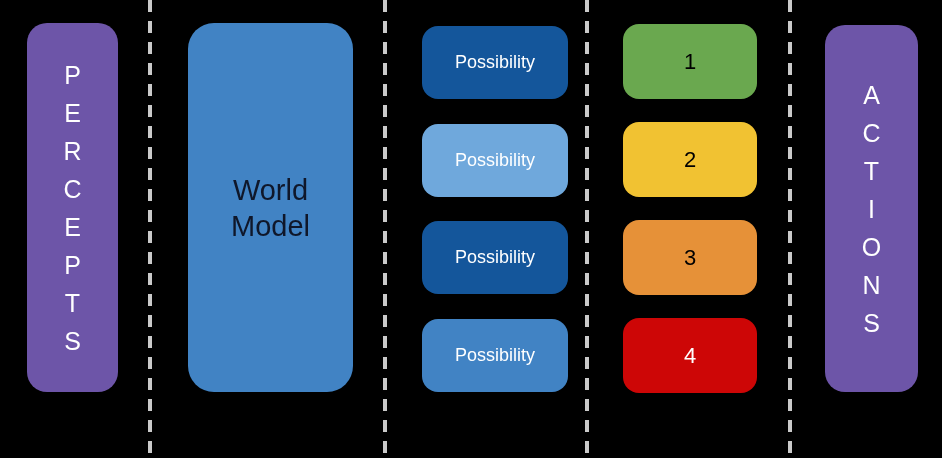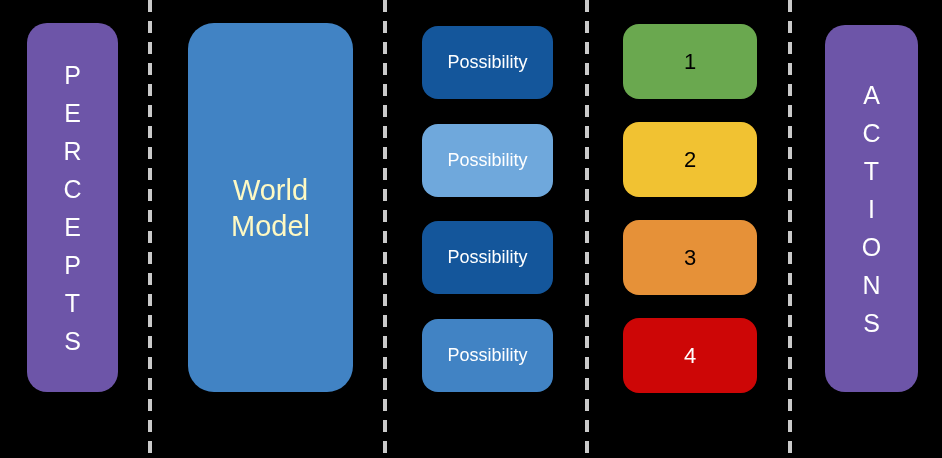--- a/index.html
+++ b/index.html
@@ -56,21 +56,21 @@
   }
 
   .smallbox {
     position: absolute;
     border-radius: 16px;
     display: flex;
     align-items: center;
     justify-content: center;
     text-align: center;
   }
-  .possibility { left: 422px; width: 131px; height: 73px; font-size: 18px; }
+  .possibility { left: 422px; width: 146px; height: 73px; font-size: 18px; }
   .possibility.p1 { top: 26px; }
   .possibility.p2 { top: 124px; }
   .possibility.p3 { top: 221px; }
   .possibility.p4 { top: 319px; }
 
   .rank { left: 623px; width: 134px; height: 75px; font-size: 22px; }
   .rank.r1 { top: 24px; }
   .rank.r2 { top: 122px; }
   .rank.r3 { top: 220px; }
   .rank.r4 { top: 318px; }
@@ -89,21 +89,21 @@
     <span class="vletter">P</span>
     <span class="vletter">E</span>
     <span class="vletter">R</span>
     <span class="vletter">C</span>
     <span class="vletter">E</span>
     <span class="vletter">P</span>
     <span class="vletter">T</span>
     <span class="vletter">S</span>
   </div>
 
-  <div class="world-model" style="background-color: rgb(65, 131, 196); color: #fef9c3;">World
+  <div class="world-model" style="background-color: rgb(65, 131, 196); color: #0f172a;">World
 Model</div>
 
   <div class="smallbox possibility p1" style="background-color: rgb(20, 86, 155); color: rgb(255, 255, 255);">Possibility</div>
   <div class="smallbox possibility p2" style="background-color: rgb(111, 168, 220); color: rgb(255, 255, 255);">Possibility</div>
   <div class="smallbox possibility p3" style="background-color: rgb(20, 86, 155); color: rgb(255, 255, 255);">Possibility</div>
   <div class="smallbox possibility p4" style="background-color: rgb(65, 131, 196); color: rgb(255, 255, 255);">Possibility</div>
 
   <div class="smallbox rank r1" style="background-color: rgb(106, 168, 79); color: rgb(0, 0, 0);">1</div>
   <div class="smallbox rank r2" style="background-color: rgb(241, 194, 50); color: rgb(0, 0, 0);">2</div>
   <div class="smallbox rank r3" style="background-color: rgb(230, 145, 56); color: rgb(0, 0, 0);">3</div>

